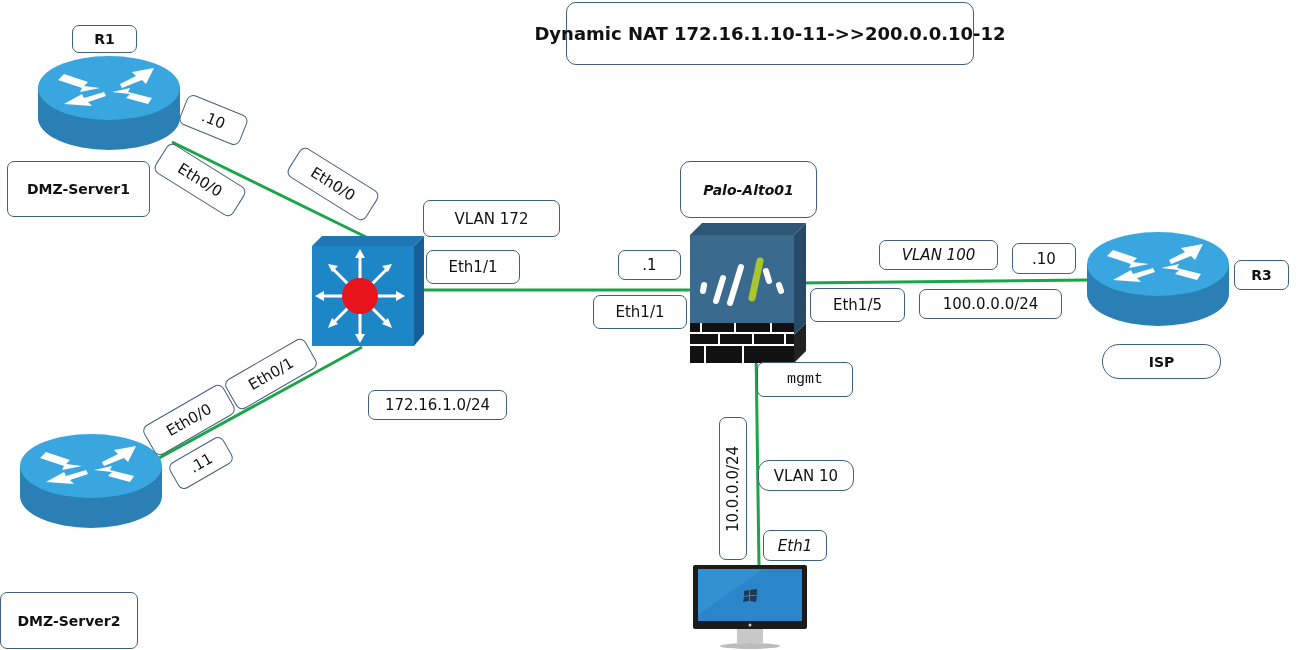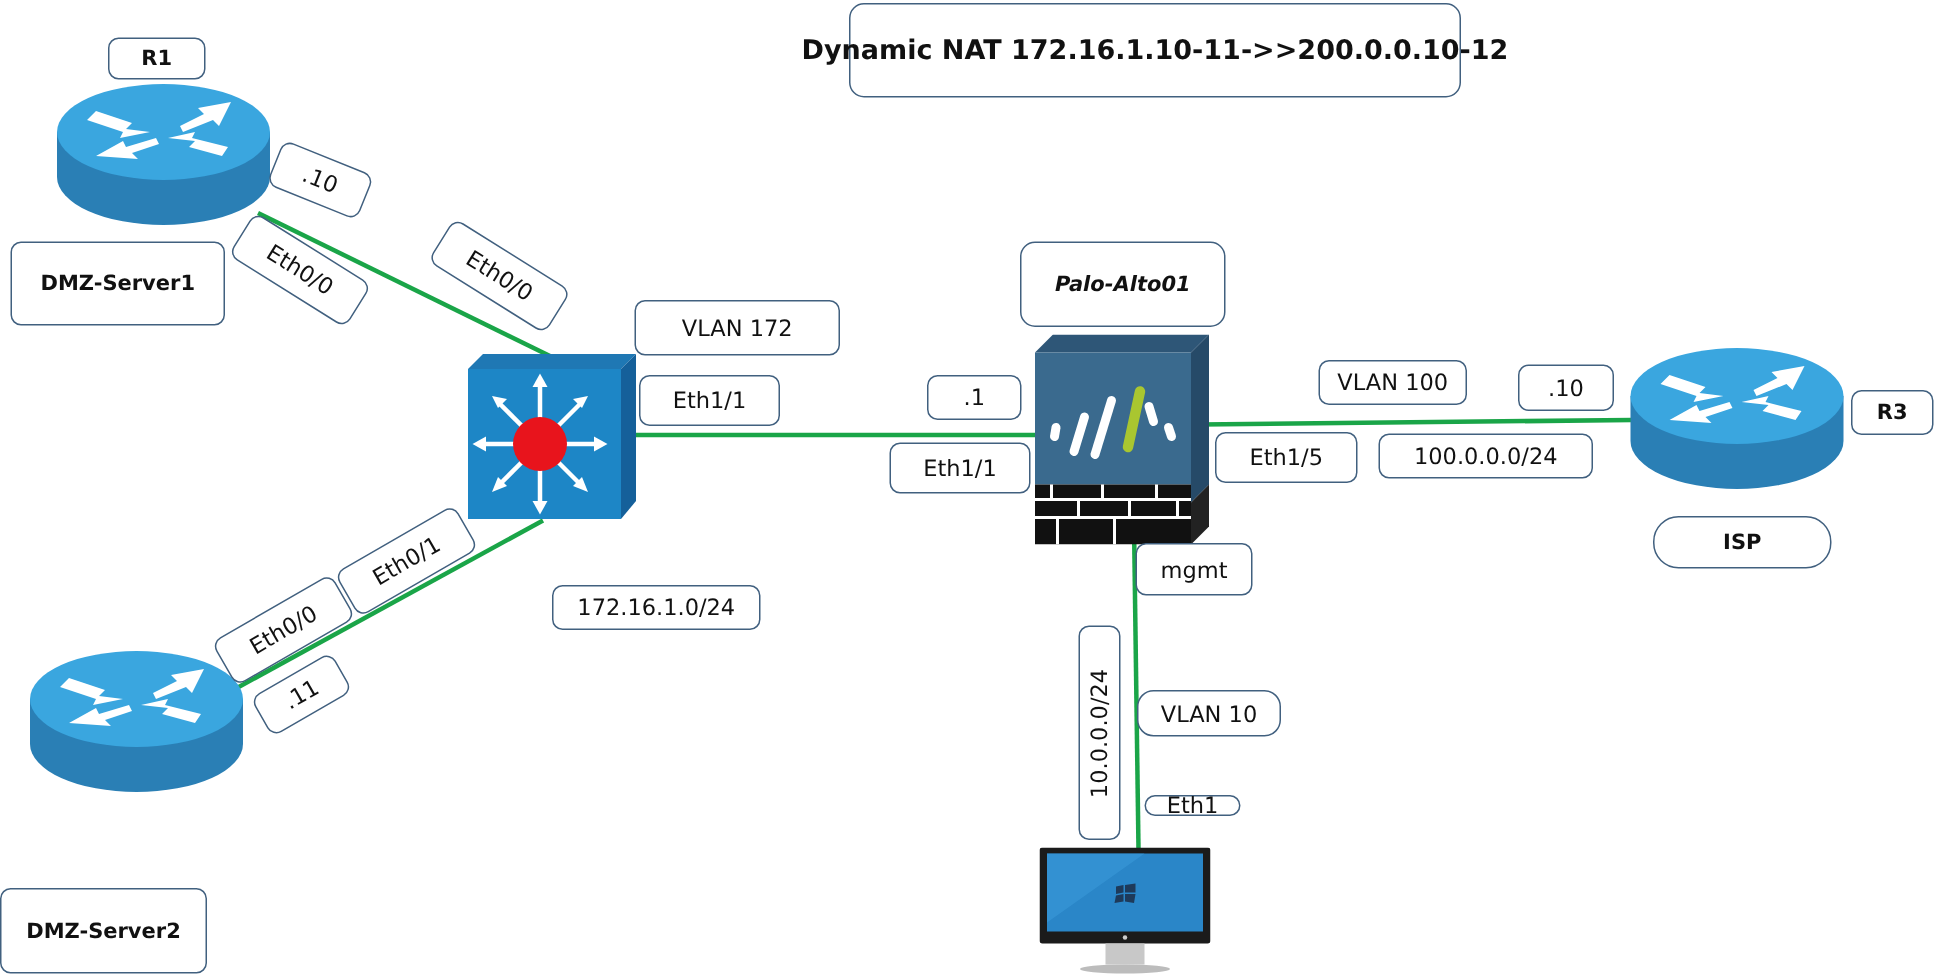--- a/index.html
+++ b/index.html
@@ -136,25 +136,25 @@
 <div class="lbl" style="left:426px;top:250px;width:94px;height:34px;">Eth1/1</div>
 <div class="lbl" style="left:618px;top:250px;width:63px;height:30px;">.1</div>
 <div class="lbl" style="left:593px;top:295px;width:94px;height:34px;">Eth1/1</div>
 <div class="lbl" style="left:225px;top:357px;width:92px;height:34px;transform:rotate(-30deg);">Eth0/1</div>
 <div class="lbl" style="left:143px;top:403px;width:92px;height:34px;transform:rotate(-30deg);">Eth0/0</div>
 <div class="lbl" style="left:170px;top:448px;width:62px;height:30px;transform:rotate(-30deg);">.11</div>
 <div class="lbl" style="left:368px;top:390px;width:139px;height:30px;">172.16.1.0/24</div>
 <div class="lbl bold" style="left:0;top:592px;width:138px;height:57px;">DMZ-Server2</div>
 
 <div class="lbl bold" style="left:680px;top:161px;width:137px;height:57px;border-radius:10px;font-style:italic;">Palo-Alto01</div>
-<div class="lbl" style="left:879px;top:240px;width:99px;height:30px;">VLAN 100</div>
+<div class="lbl" style="left:879px;top:240px;width:119px;height:30px;font-style:italic;">VLAN 100</div>
 <div class="lbl" style="left:1012px;top:243px;width:64px;height:31px;">.10</div>
 <div class="lbl" style="left:810px;top:288px;width:95px;height:34px;">Eth1/5</div>
 <div class="lbl" style="left:919px;top:289px;width:143px;height:30px;">100.0.0.0/24</div>
 <div class="lbl bold" style="left:1234px;top:260px;width:55px;height:30px;">R3</div>
 <div class="lbl bold" style="left:1102px;top:344px;width:119px;height:35px;border-radius:17px;">ISP</div>
 
-<div class="lbl" style="left:757px;top:362px;width:78px;height:35px;">mgmt</div>
+<div class="lbl" style="left:757px;top:362px;width:96px;height:35px;font-family:Liberation Mono, monospace;">mgmt</div>
 <div class="lbl" style="left:719px;top:417px;width:28px;height:143px;">
     <span style="transform:rotate(-90deg);display:inline-block;">10.0.0.0/24</span>
   </div>
 <div class="lbl" style="left:758px;top:460px;width:96px;height:31px;border-radius:11px;">VLAN 10</div>
-<div class="lbl" style="left:763px;top:530px;width:64px;height:14px;">Eth1</div>
+<div class="lbl" style="left:763px;top:530px;width:64px;height:31px;font-style:italic;">Eth1</div>
 
 </body></html>

